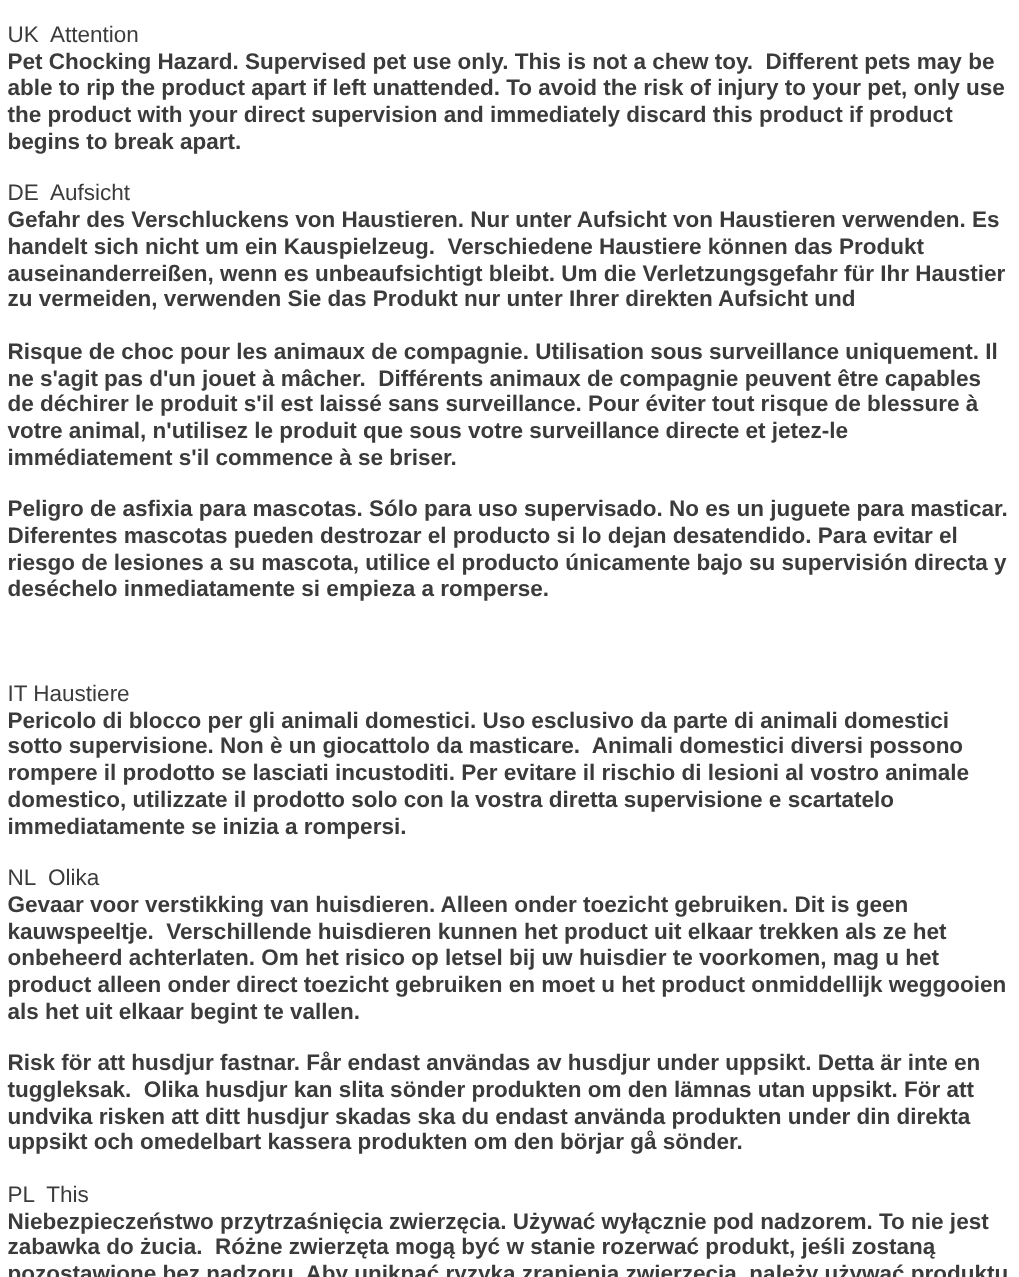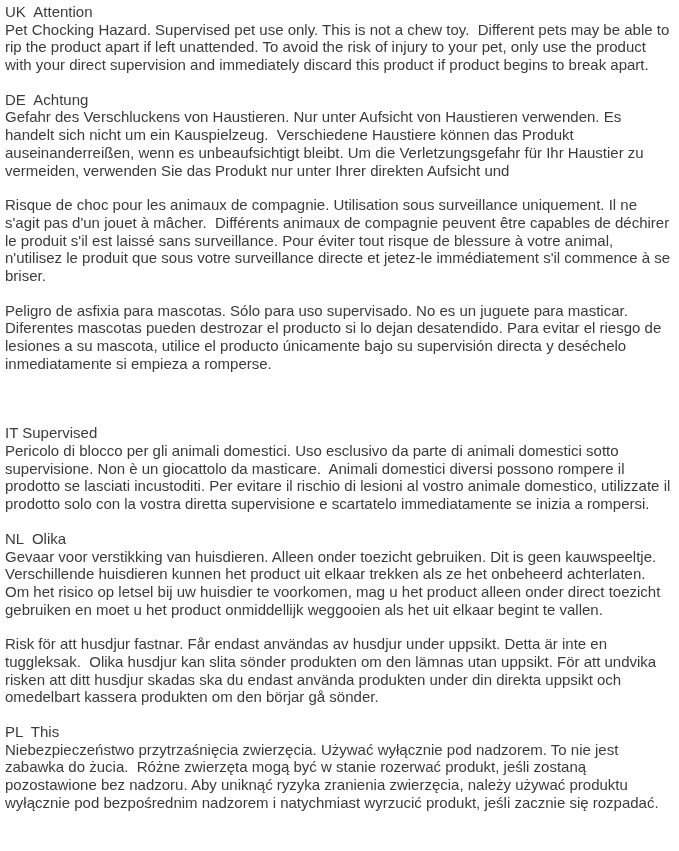--- a/index.html
+++ b/index.html
@@ -11,64 +11,65 @@
     width: 679px;
     font-family: "Liberation Sans", "DejaVu Sans", sans-serif;
     color: #3b3b3b;
   }
   .doc {
     box-sizing: border-box;
     width: 679px;
     padding: 3px 6px 8px 5px;
   }
   .warning-section {
-    margin: 0 0 17px 0;
+    margin: 12px 0 17px 0;
   }
   .warning-section.extra-gap {
     margin-top: 52px;
   }
   .section-heading {
     margin: 0;
     font-size: 15px;
     line-height: 1.18;
     font-weight: normal;
     white-space: pre-wrap;
   }
   .section-body {
     margin: 0;
     font-size: 15px;
     line-height: 1.18;
     white-space: pre-wrap;
+    font-weight: bold;
   }
 </style>
 </head>
 <body>
 
 <div class="doc">
 
   <section class="warning-section">
     <h2 class="section-heading">UK  Attention</h2>
     <p class="section-body">Pet Chocking Hazard. Supervised pet use only. This is not a chew toy.  Different pets may be able to rip the product apart if left unattended. To avoid the risk of injury to your pet, only use the product with your direct supervision and immediately discard this product if product begins to break apart.</p>
   </section>
 
   <section class="warning-section">
-    <h2 class="section-heading">DE  Achtung</h2>
+    <h2 class="section-heading">DE  Aufsicht</h2>
     <p class="section-body">Gefahr des Verschluckens von Haustieren. Nur unter Aufsicht von Haustieren verwenden. Es handelt sich nicht um ein Kauspielzeug.  Verschiedene Haustiere können das Produkt auseinanderreißen, wenn es unbeaufsichtigt bleibt. Um die Verletzungsgefahr für Ihr Haustier zu vermeiden, verwenden Sie das Produkt nur unter Ihrer direkten Aufsicht und</p>
   </section>
 
   <section class="warning-section">
     <p class="section-body">Risque de choc pour les animaux de compagnie. Utilisation sous surveillance uniquement. Il ne s'agit pas d'un jouet à mâcher.  Différents animaux de compagnie peuvent être capables de déchirer le produit s'il est laissé sans surveillance. Pour éviter tout risque de blessure à votre animal, n'utilisez le produit que sous votre surveillance directe et jetez-le immédiatement s'il commence à se briser.</p>
   </section>
 
   <section class="warning-section">
     <p class="section-body">Peligro de asfixia para mascotas. Sólo para uso supervisado. No es un juguete para masticar.  Diferentes mascotas pueden destrozar el producto si lo dejan desatendido. Para evitar el riesgo de lesiones a su mascota, utilice el producto únicamente bajo su supervisión directa y deséchelo inmediatamente si empieza a romperse.</p>
   </section>
 
   <section class="warning-section extra-gap">
-    <h2 class="section-heading">IT Supervised</h2>
+    <h2 class="section-heading">IT Haustiere</h2>
     <p class="section-body">Pericolo di blocco per gli animali domestici. Uso esclusivo da parte di animali domestici sotto supervisione. Non è un giocattolo da masticare.  Animali domestici diversi possono rompere il prodotto se lasciati incustoditi. Per evitare il rischio di lesioni al vostro animale domestico, utilizzate il prodotto solo con la vostra diretta supervisione e scartatelo immediatamente se inizia a rompersi.</p>
   </section>
 
   <section class="warning-section">
     <h2 class="section-heading">NL  Olika</h2>
     <p class="section-body">Gevaar voor verstikking van huisdieren. Alleen onder toezicht gebruiken. Dit is geen kauwspeeltje.  Verschillende huisdieren kunnen het product uit elkaar trekken als ze het onbeheerd achterlaten. Om het risico op letsel bij uw huisdier te voorkomen, mag u het product alleen onder direct toezicht gebruiken en moet u het product onmiddellijk weggooien als het uit elkaar begint te vallen.</p>
   </section>
 
   <section class="warning-section">
     <p class="section-body">Risk för att husdjur fastnar. Får endast användas av husdjur under uppsikt. Detta är inte en tuggleksak.  Olika husdjur kan slita sönder produkten om den lämnas utan uppsikt. För att undvika risken att ditt husdjur skadas ska du endast använda produkten under din direkta uppsikt och omedelbart kassera produkten om den börjar gå sönder.</p>

